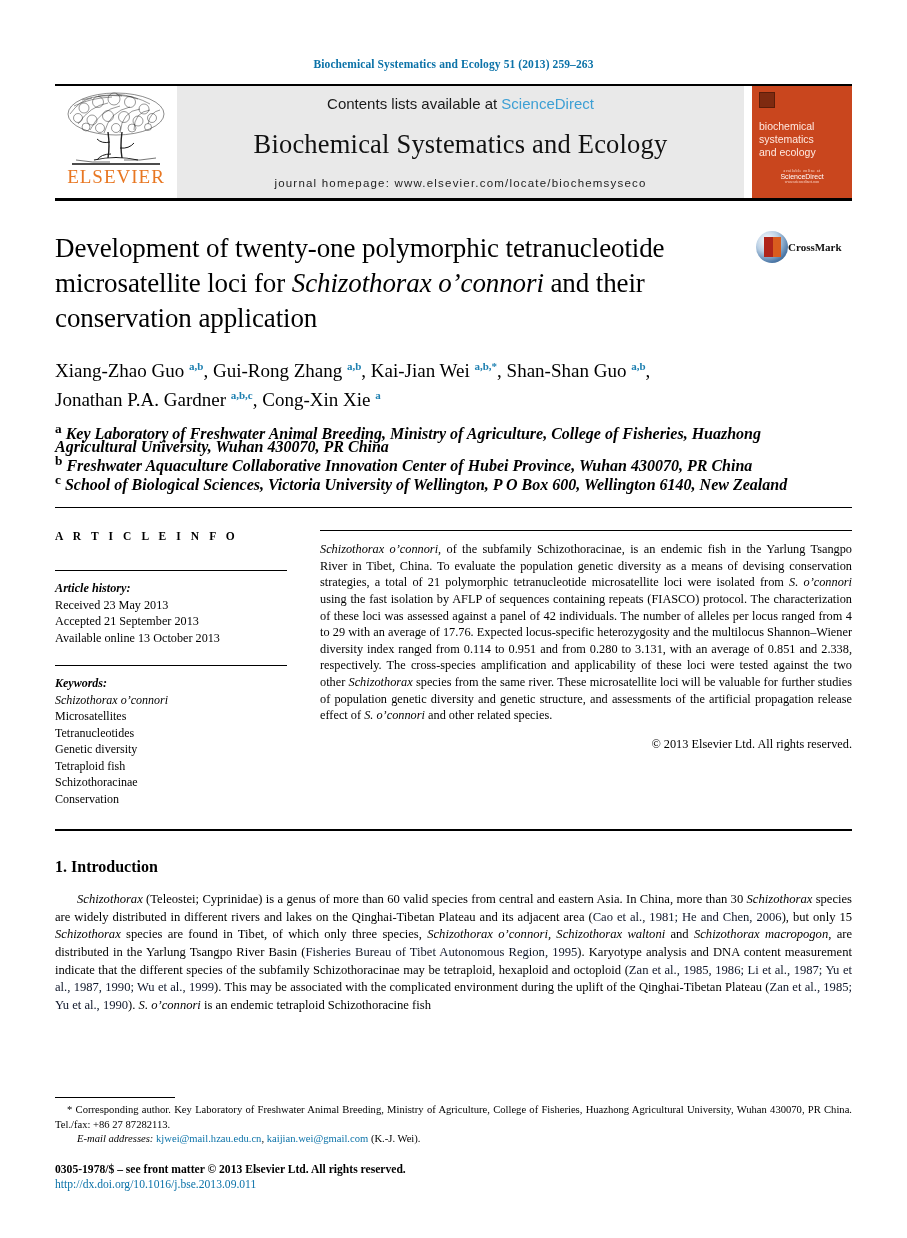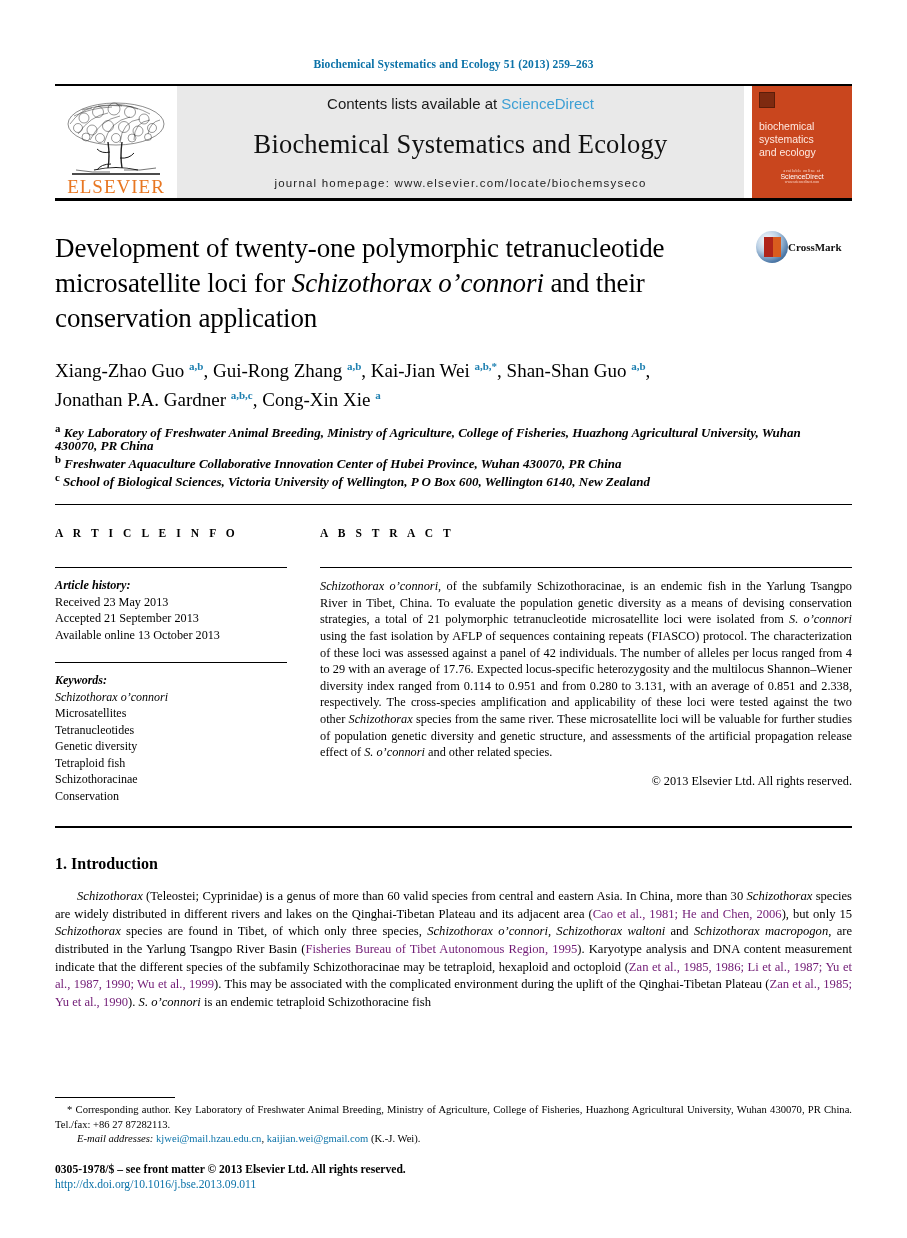--- a/index.html
+++ b/index.html
@@ -43,21 +43,21 @@
     align-items: stretch;
     height: 112px;
   }
   .elsevier-col {
     width: 122px;
     flex: 0 0 122px;
     display: flex;
     flex-direction: column;
     justify-content: flex-end;
     align-items: center;
-    padding-bottom: 2px;
+    padding-bottom: 12px;
     box-sizing: border-box;
   }
   .elsevier-tree {
     width: 104px;
     height: 76px;
     position: relative;
     overflow: hidden;
   }
   .elsevier-wordmark {
     font-family: "Liberation Serif", serif;
@@ -189,21 +189,21 @@
   
   .authors {
     margin-top: 18px;
     font-size: 19px;
     line-height: 25px;
     width: 740px;
   }
   .authors sup { color: #1c7fb0; font-size: 11px; font-weight: bold; }
   .affiliations {
     margin-top: 9px;
-    font-size: 13px;
+    font-size: 16px;
     line-height: 13.4px;
     font-style: italic;
     font-weight: bold;
     width: 760px;
   }
   .affiliations sup { font-style: normal; }
 
   .section-rule {
     border-top: 1px solid #000;
     margin-top: 16px;
@@ -255,21 +255,21 @@
     font-weight: bold;
   }
   .intro-para {
     margin-top: 15px;
     font-size: 12.6px;
     line-height: 17.6px;
     text-align: justify;
     text-indent: 22px;
   }
   .intro-para i { font-style: italic; }
-  .ref { color: #701a75; }
+  .ref { color: #0f172a; }
 
   
   .footnote-block {
     position: absolute;
     left: 55px;
     right: 55px;
     bottom: 46px;
   }
   .footnote-rule {
     border-top: 1px solid #000;
@@ -406,21 +406,20 @@
         <div>Genetic diversity</div>
         <div>Tetraploid fish</div>
         <div>Schizothoracinae</div>
         <div>Conservation</div>
       </div>
     </div>
 
     <div class="col-gap"></div>
 
     <div class="col-abstract">
-      <div class="col-head">A B S T R A C T</div>
       <div class="thin-rule"></div>
       <div class="abstract-body"><i>Schizothorax o’connori</i><span>, of the subfamily Schizothoracinae, is an endemic fish in the Yarlung Tsangpo River in Tibet, China. To evaluate the population genetic diversity as a means of devising conservation strategies, a total of 21 polymorphic tetranucleotide microsatellite loci were isolated from </span><i>S. o’connori</i><span> using the fast isolation by AFLP of sequences containing repeats (FIASCO) protocol. The characterization of these loci was assessed against a panel of 42 individuals. The number of alleles per locus ranged from 4 to 29 with an average of 17.76. Expected locus-specific heterozygosity and the multilocus Shannon–Wiener diversity index ranged from 0.114 to 0.951 and from 0.280 to 3.131, with an average of 0.851 and 2.338, respectively. The cross-species amplification and applicability of these loci were tested against the two other </span><i>Schizothorax</i><span> species from the same river. These microsatellite loci will be valuable for further studies of population genetic diversity and genetic structure, and assessments of the artificial propagation release effect of </span><i>S. o’connori</i><span> and other related species.</span></div>
       <div class="copyright">© 2013 Elsevier Ltd. All rights reserved.</div>
     </div>
   </div>
 
   <div class="big-rule"></div>
 
   <div class="intro-heading">1. Introduction</div>
 

